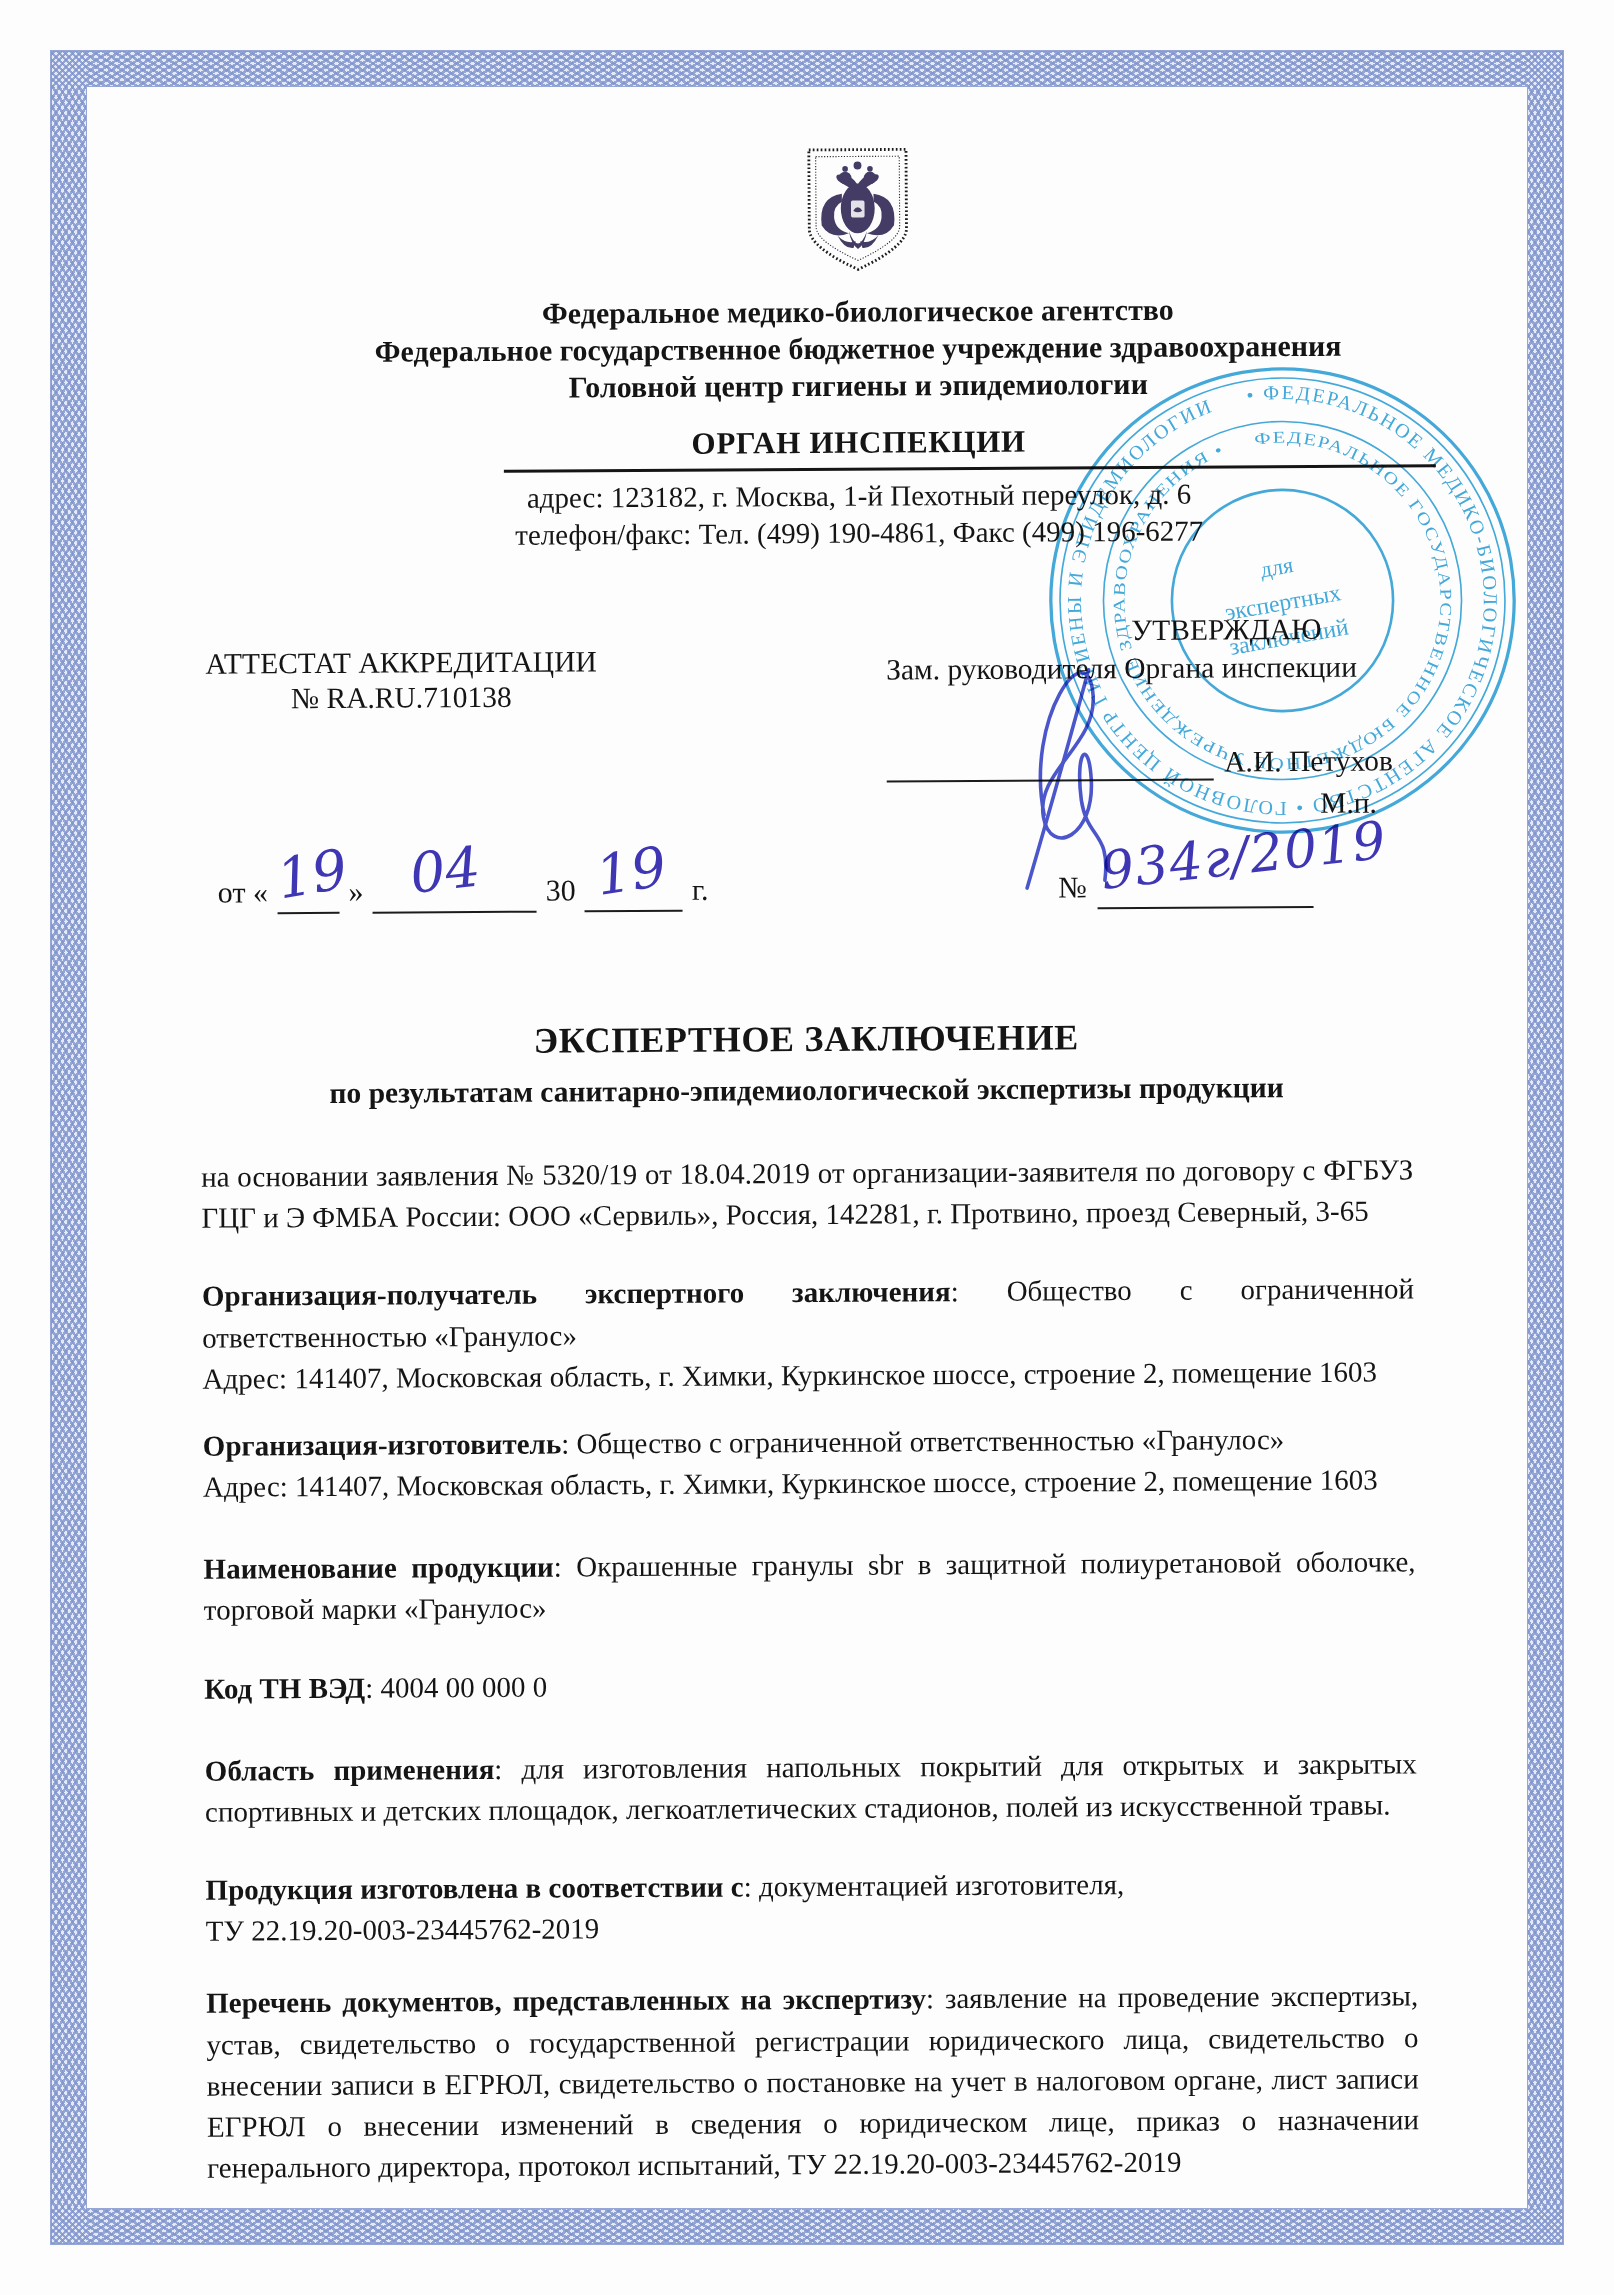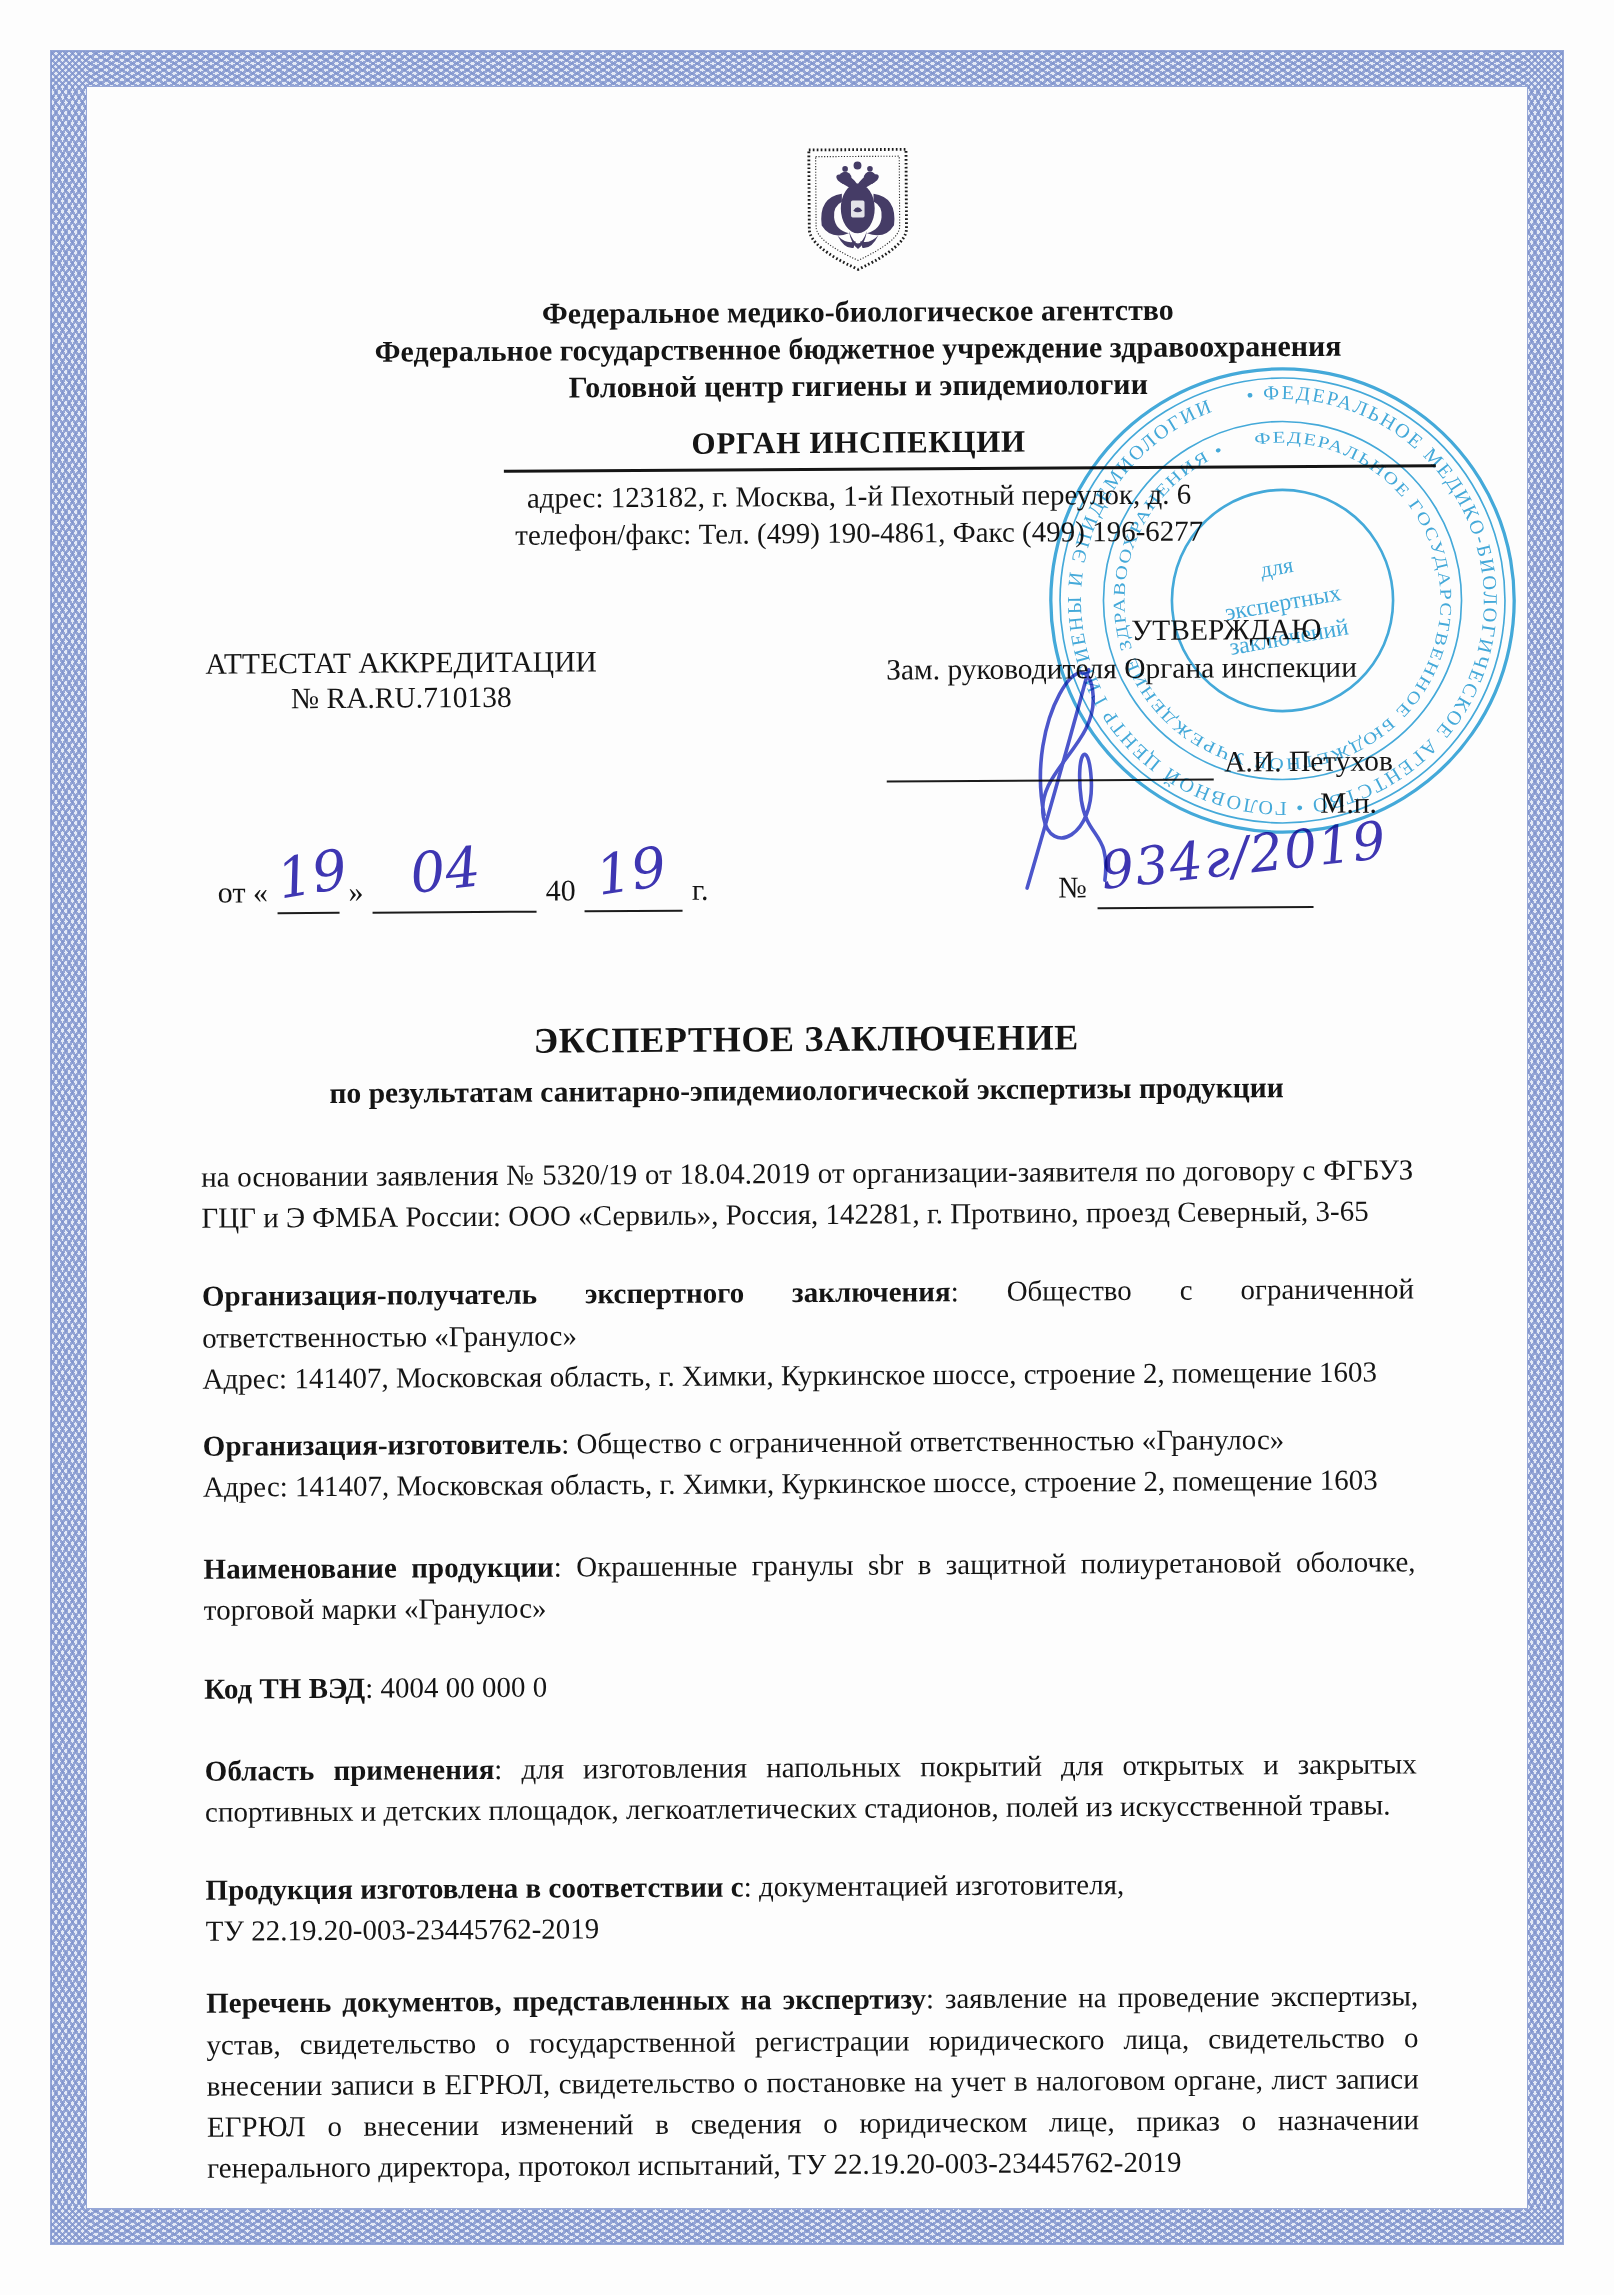--- a/index.html
+++ b/index.html
@@ -123,21 +123,21 @@
     <div class="daterow">
       <div class="dgroup">
         <span>от «</span>
         <span class="blank w95">
           <span class="hand hday">19</span>
         </span>
         <span>»</span>
         <span class="blank w250">
           <span class="hand hmonth">04</span>
         </span>
-        <span>40</span>
+        <span>30</span>
         <span class="blank w150">
           <span class="hand hyear">19</span>
         </span>
         <span>г.</span>
       </div>
       <div class="ngroup">
         <span>№</span>
         <span class="blank w330">
           <span class="hand hnum">934г/2019</span>
         </span>

